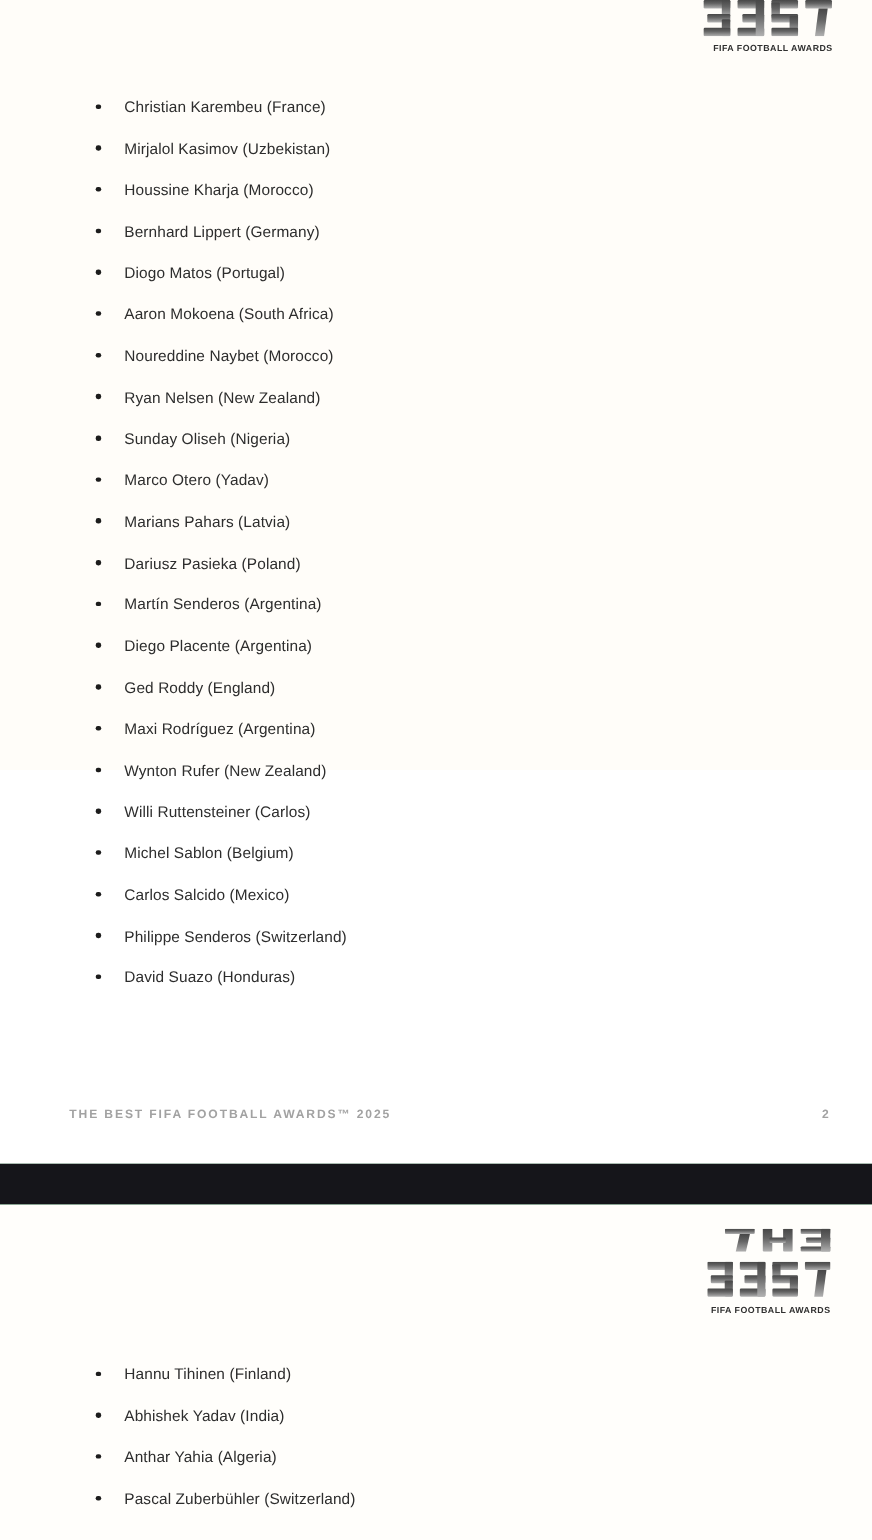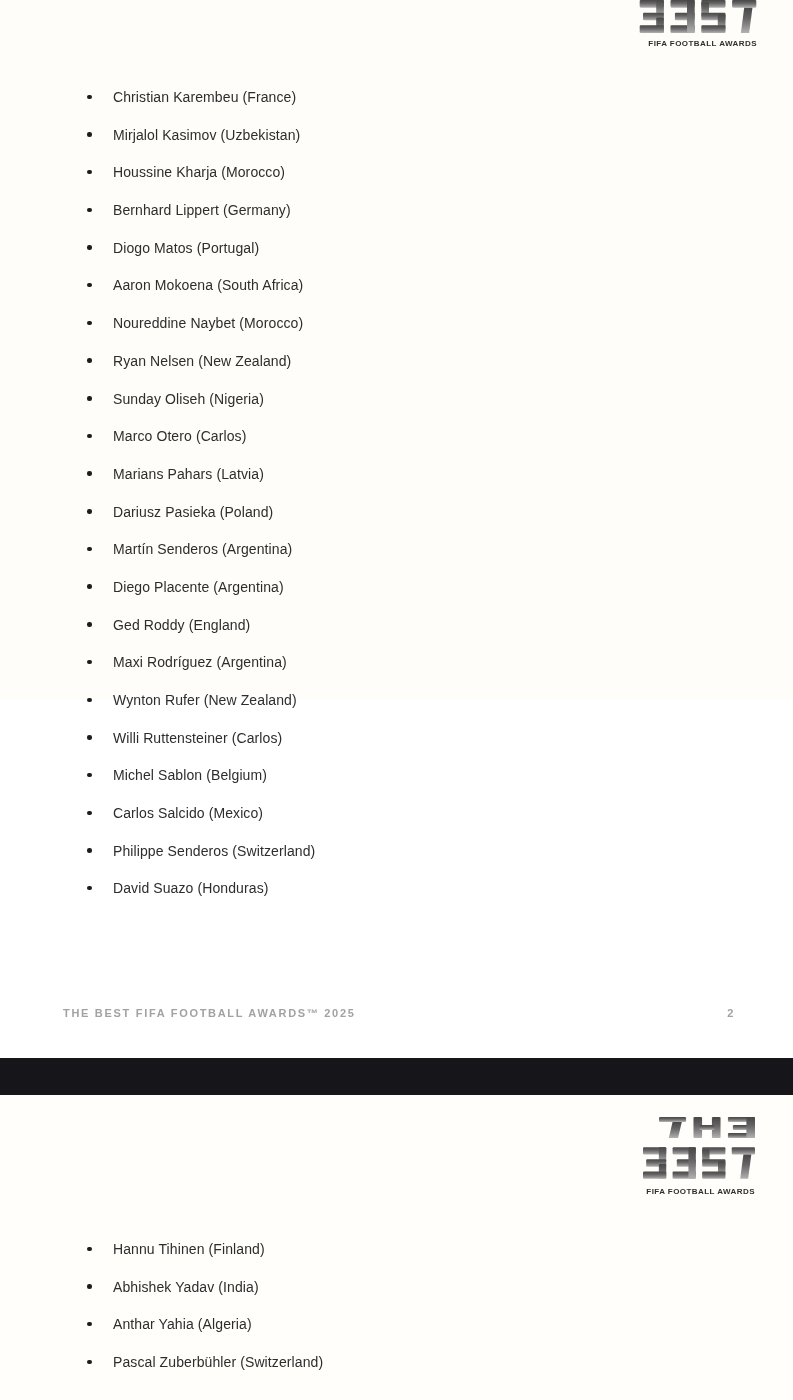--- a/index.html
+++ b/index.html
@@ -39,21 +39,21 @@
   li.list-item {
     position:relative; height:37.7px; padding:6px 0 0 113px;
     font-size:14px; line-height:15px; color:#2d2d2d; letter-spacing:0.1px;
   }
   .bullet {
     position:absolute; left:87px; top:10.5px; width:4.5px; height:4.5px;
     border-radius:50%; background:#1c1c1c;
   }
   
   .footer {
-    position:absolute; top:1007px; left:63px; right:58px;
+    position:absolute; top:1007px; left:63px; right:38px;
     display:flex; justify-content:space-between; align-items:baseline;
     font-size:11px; font-weight:bold; color:#a2a2a2; letter-spacing:1.7px;
     white-space:nowrap;
   }
   .defs-holder { position:absolute; width:0; height:0; overflow:hidden; }
 </style>
 </head>
 <body>
 
 <div class="canvas">
@@ -151,21 +151,21 @@
     <span class="item-text">Ryan Nelsen (New Zealand)</span>
   </li>
 
   <li class="list-item">
     <span class="bullet"></span>
     <span class="item-text">Sunday Oliseh (Nigeria)</span>
   </li>
 
   <li class="list-item">
     <span class="bullet"></span>
-    <span class="item-text">Marco Otero (Carlos)</span>
+    <span class="item-text">Marco Otero (Yadav)</span>
   </li>
 
   <li class="list-item">
     <span class="bullet"></span>
     <span class="item-text">Marians Pahars (Latvia)</span>
   </li>
 
   <li class="list-item">
     <span class="bullet"></span>
     <span class="item-text">Dariusz Pasieka (Poland)</span>

